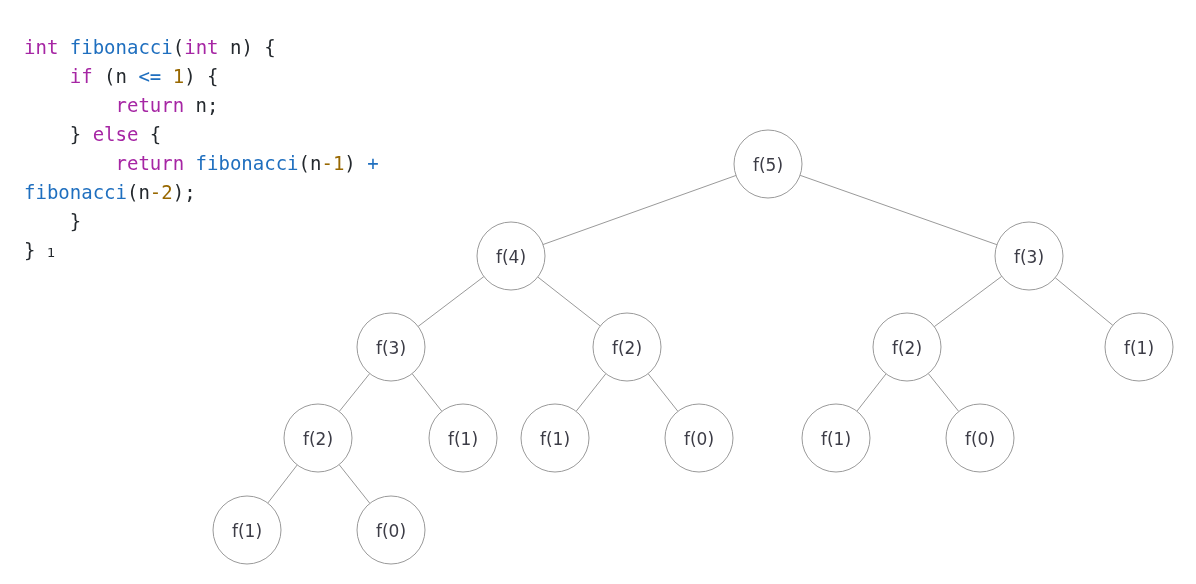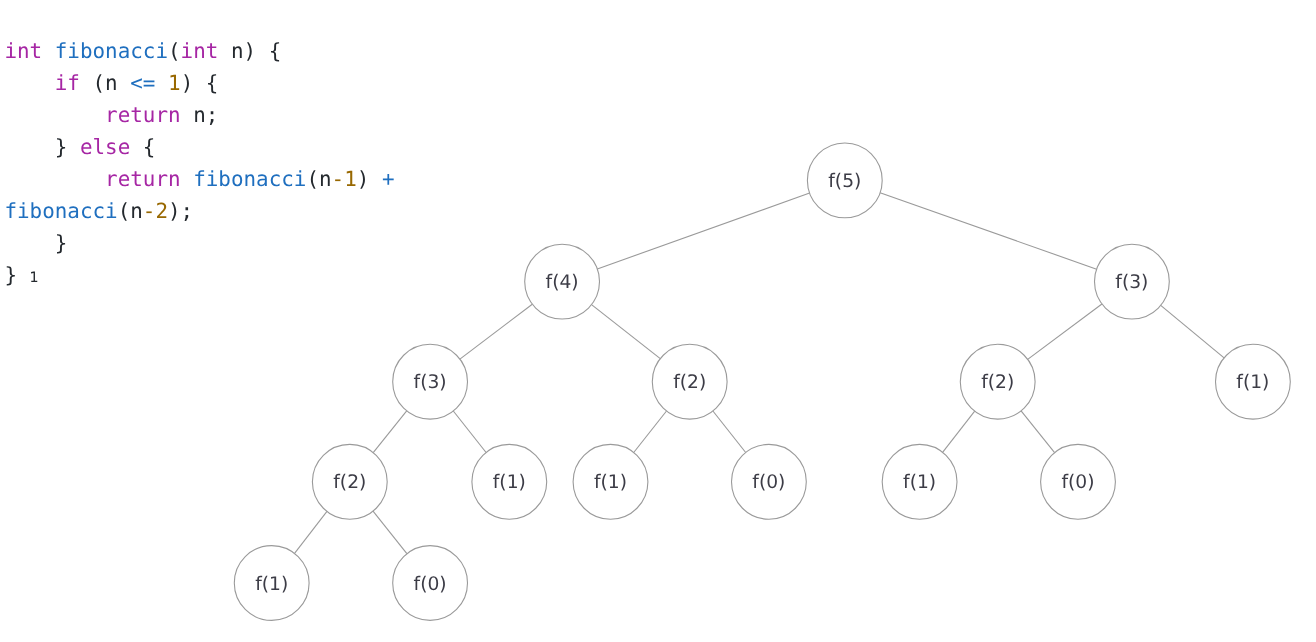--- a/index.html
+++ b/index.html
@@ -14,21 +14,21 @@
     overflow: hidden;
     font-family: "DejaVu Sans", sans-serif;
   }
 
   
   #code-panel {
     position: absolute;
     left: 0;
     top: 0;
     width: 470px;
-    padding: 14px 0 0 4px;
+    padding: 14px 0 0 24px;
     box-sizing: border-box;
   }
   #code-block {
     font-family: "DejaVu Sans Mono", monospace;
     font-size: 19px;
     line-height: 29px;
     white-space: pre-wrap;
     color: #24292e;
     letter-spacing: 0px;
   }

